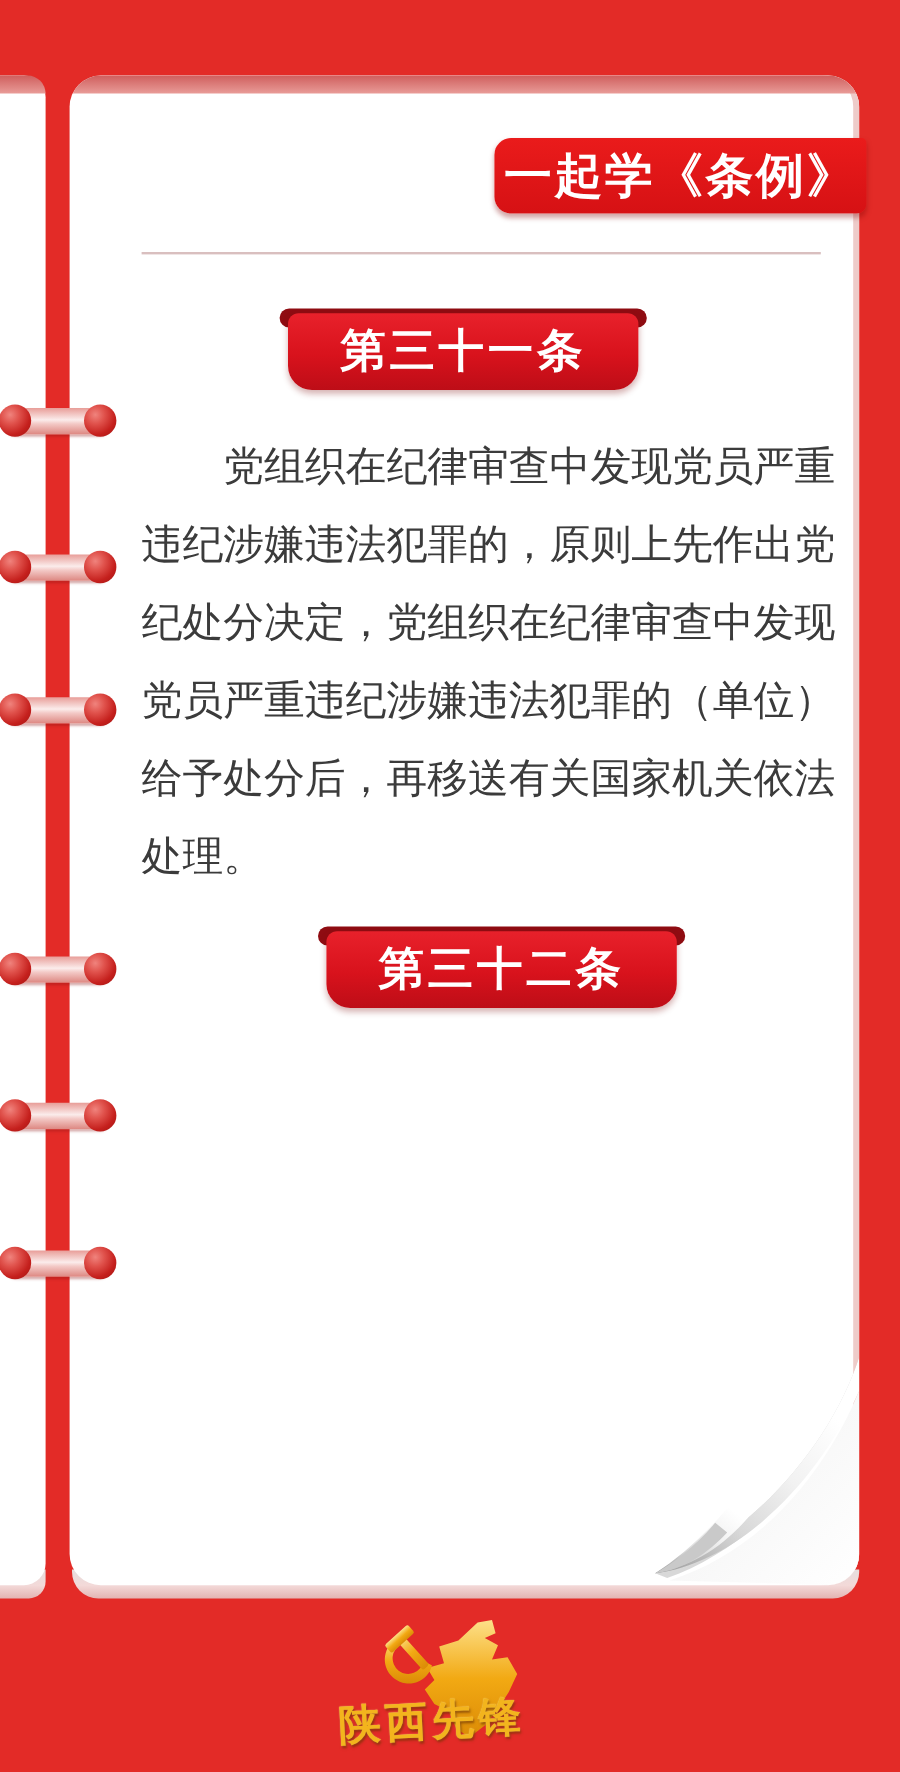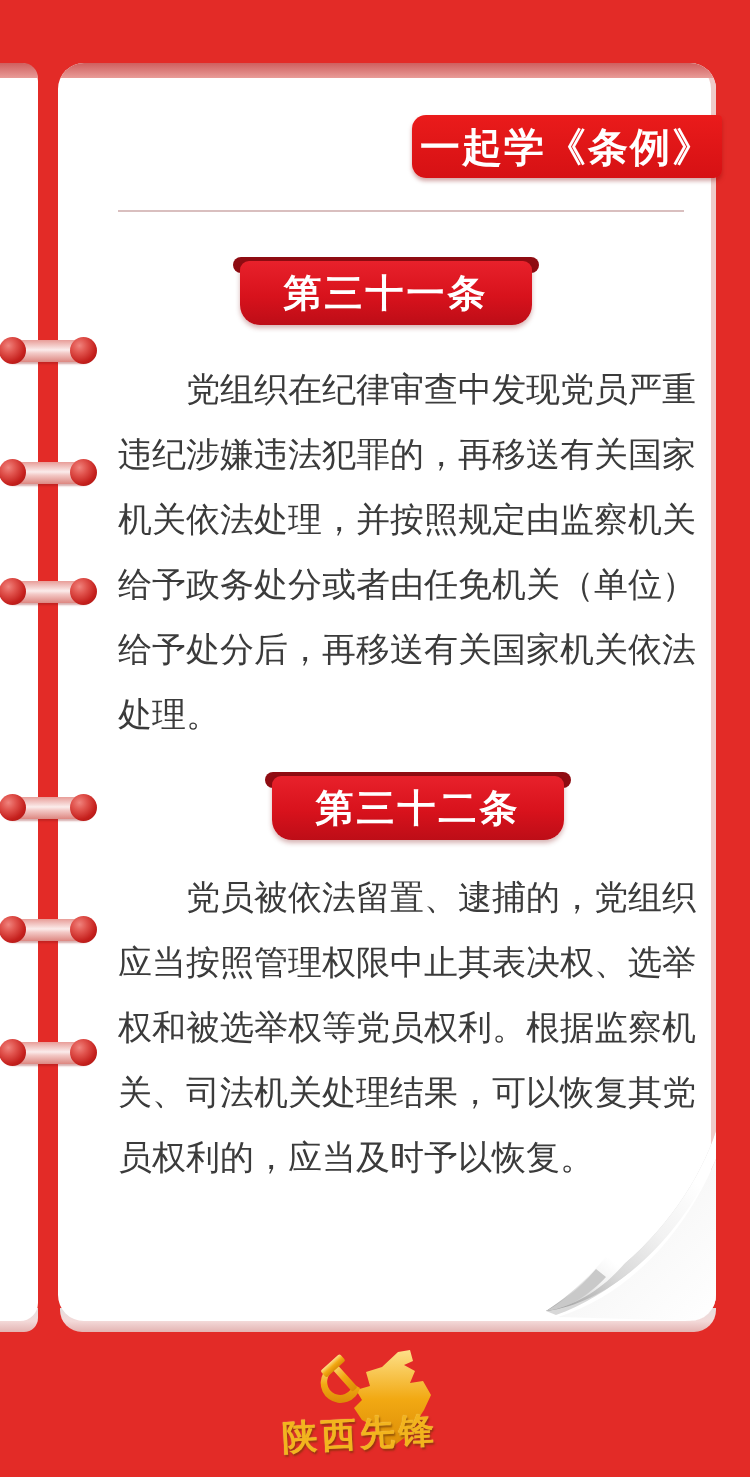--- a/index.html
+++ b/index.html
@@ -166,29 +166,28 @@
     <span>一起学《条例》</span>
   </div>
   <div class="divider"></div>
 
   <div class="ribbon r1">
     <div class="fold"></div>
     <div class="rbody">
       <span>第三十一条</span>
     </div>
   </div>
-  <div class="para p1">党组织在纪律审查中发现党员严重违纪涉嫌违法犯罪的，再移送有关国家机关依法处理，并按照规定由监察机关给予政务处分或者由任免机关（单位）给予处分后，再移送有关国家机关依法处理。</div>
+  <div class="para p1">党组织在纪律审查中发现党员严重违纪涉嫌违法犯罪的，原则上先作出党纪处分决定，党组织在纪律审查中发现党员严重违纪涉嫌违法犯罪的（单位）给予处分后，再移送有关国家机关依法处理。</div>
 
   <div class="ribbon r2">
     <div class="fold"></div>
     <div class="rbody">
       <span>第三十二条</span>
     </div>
   </div>
-  <div class="para p2">党员被依法留置、逮捕的，党组织应当按照管理权限中止其表决权、选举权和被选举权等党员权利。根据监察机关、司法机关处理结果，可以恢复其党员权利的，应当及时予以恢复。</div>
 
   <div class="logo">
     <svg width="130" height="100" viewBox="0 0 130 100" xmlns="http://www.w3.org/2000/svg">
       <defs>
         <linearGradient id="gold" x1="0" y1="0" x2="0" y2="1">
           <stop offset="0" stop-color="#fde089"></stop>
           <stop offset="0.5" stop-color="#f2a913"></stop>
           <stop offset="1" stop-color="#db8b06"></stop>
         </linearGradient>
       </defs>

